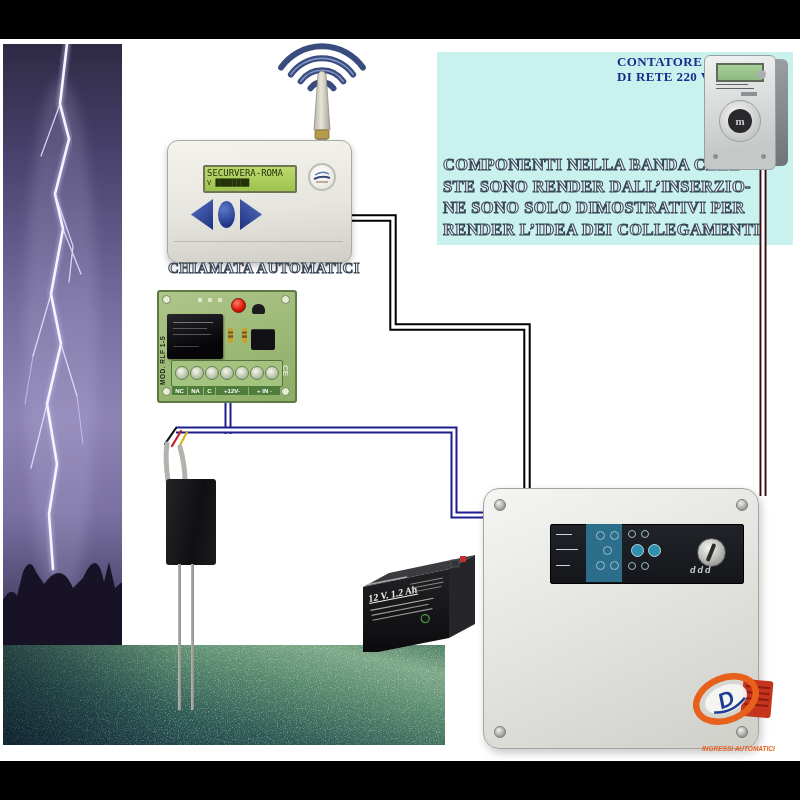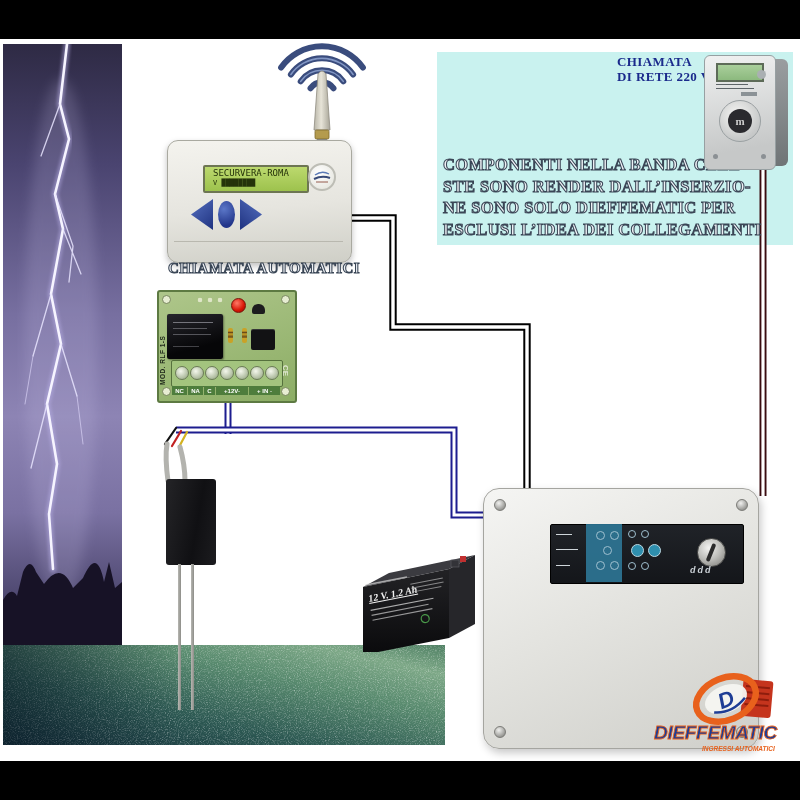--- a/index.html
+++ b/index.html
@@ -10,21 +10,21 @@
   .outl{font-family:"Liberation Serif",serif;font-weight:bold;color:#eef1f5;
         -webkit-text-stroke:1.05px #3a4656;letter-spacing:.4px;white-space:nowrap;}
   .notice-line{font-size:16.5px;line-height:21.5px;}
   .caption{font-size:15px;}
   .bar{background:#000;}
   
   .dialer-body{background:linear-gradient(175deg,#f4f3ee 0%,#e6e5df 55%,#cfcfc7 100%);
         border:1px solid #a9a9a0;border-radius:11px;box-shadow:0 3px 6px rgba(0,0,0,.25);}
   .lcd{background:linear-gradient(180deg,#bcd96e,#9dc24d);border:2px solid #6d7553;border-radius:2px;
        font-family:"DejaVu Sans Mono",monospace;color:#25330a;font-size:9px;line-height:10px;
-       padding:1px 8px;white-space:nowrap;overflow:hidden;}
+       padding:1px 2px;white-space:nowrap;overflow:hidden;}
   .btn-tri-l{clip-path:polygon(100% 0,100% 100%,0 50%);background:linear-gradient(135deg,#5570c0,#1f3280);}
   .btn-tri-r{clip-path:polygon(0 0,0 100%,100% 50%);background:linear-gradient(225deg,#5570c0,#1f3280);}
   .btn-oval{border-radius:50%;background:radial-gradient(circle at 35% 30%,#5b77c8,#22358a 75%);}
   .logo-disc{border-radius:50%;background:radial-gradient(circle at 40% 35%,#ffffff,#e7e7e0 80%);
         border:2px solid #bdbdb5;}
   
   .pcb{background:linear-gradient(160deg,#aec68a,#8cad65);border:2px solid #5d7a42;border-radius:3px;}
   .hole{border-radius:50%;background:#e7edd2;border:1.5px solid #77865c;}
   .term-strip{background:#a3c47e;border:1px solid #56713d;border-radius:2px;}
   .screw{border-radius:50%;background:radial-gradient(circle at 40% 35%,#f4f7ec,#a8b698 75%);
@@ -298,25 +298,24 @@
       <rect x="57" y="28" width="24" height="2" fill="#8e1d0d"></rect>
       <rect x="57" y="34" width="24" height="2" fill="#8e1d0d"></rect>
     </g>
     <g transform="translate(38,29) rotate(-22)">
       <ellipse rx="31" ry="21" fill="none" stroke="#e8611c" stroke-width="6.5"></ellipse>
       <ellipse rx="22" ry="13.5" fill="#f6f5f1" opacity=".95"></ellipse>
       <text x="-8" y="8" font-size="22" font-weight="bold" font-style="italic" fill="#1e3d95" font-family="Liberation Sans,sans-serif">D</text>
       <path d="M-16,8 Q0,16 18,6" stroke="#1e3d95" stroke-width="2.5" fill="none"></path>
     </g>
   </svg>
-  <div class="abs brand-name" style="left:654px;top:722px;z-index:4;">DIEFFEMATIC</div>
   <div class="abs brand-tag" style="left:702px;top:745px;z-index:4;">INGRESSI AUTOMATICI</div>
 
   <div class="abs meter-label" style="left:617px;top:54px;z-index:2;">
-    <div>CHIAMATA</div>
+    <div>CONTATORE</div>
     <div>DI RETE 220 V.</div>
   </div>
   <div class="abs meter-side" style="left:768px;top:59px;width:20px;height:107px;z-index:2;"></div>
   <div class="abs meter-body" style="left:704px;top:55px;width:70px;height:113px;z-index:3;">
     <div class="meter-lcd" style="position:absolute;left:11px;top:7px;width:44px;height:15px;"></div>
     <div style="position:absolute;left:11px;top:28px;width:32px;height:1px;background:#5d6468;"></div>
     <div style="position:absolute;left:11px;top:32px;width:38px;height:1px;background:#5d6468;"></div>
     <div style="position:absolute;left:36px;top:36px;width:16px;height:4px;background:#8b9296;"></div>
     <div style="position:absolute;left:14px;top:44px;width:40px;height:40px;border-radius:50%;
          background:radial-gradient(circle at 42% 36%,#f6f6f4,#c6c8c8 70%);border:1px solid #9aa0a2;">
@@ -324,17 +323,17 @@
            font-size:11px;font-weight:bold;text-align:center;line-height:24px;font-family:'Liberation Serif',serif;">m</div>
     </div>
     <div style="position:absolute;left:8px;top:98px;width:5px;height:5px;border-radius:50%;background:#8b9094;"></div>
     <div style="position:absolute;left:56px;top:98px;width:5px;height:5px;border-radius:50%;background:#8b9094;"></div>
     <div style="position:absolute;left:52px;top:14px;width:9px;height:9px;border-radius:50%;background:#aab0b2;"></div>
   </div>
 
   <div class="abs" style="left:443px;top:154px;z-index:2;">
     <div class="outl notice-line">COMPONENTI NELLA BANDA CELE-</div>
     <div class="outl notice-line">STE SONO RENDER DALL’INSERZIO-</div>
-    <div class="outl notice-line">NE SONO SOLO DIEFFEMATIC PER</div>
-    <div class="outl notice-line">ESCLUSI L’IDEA DEI COLLEGAMENTI</div>
+    <div class="outl notice-line">NE SONO SOLO DIMOSTRATIVI PER</div>
+    <div class="outl notice-line">RENDER L’IDEA DEI COLLEGAMENTI</div>
   </div>
 
 </div>
 
 </body></html>

